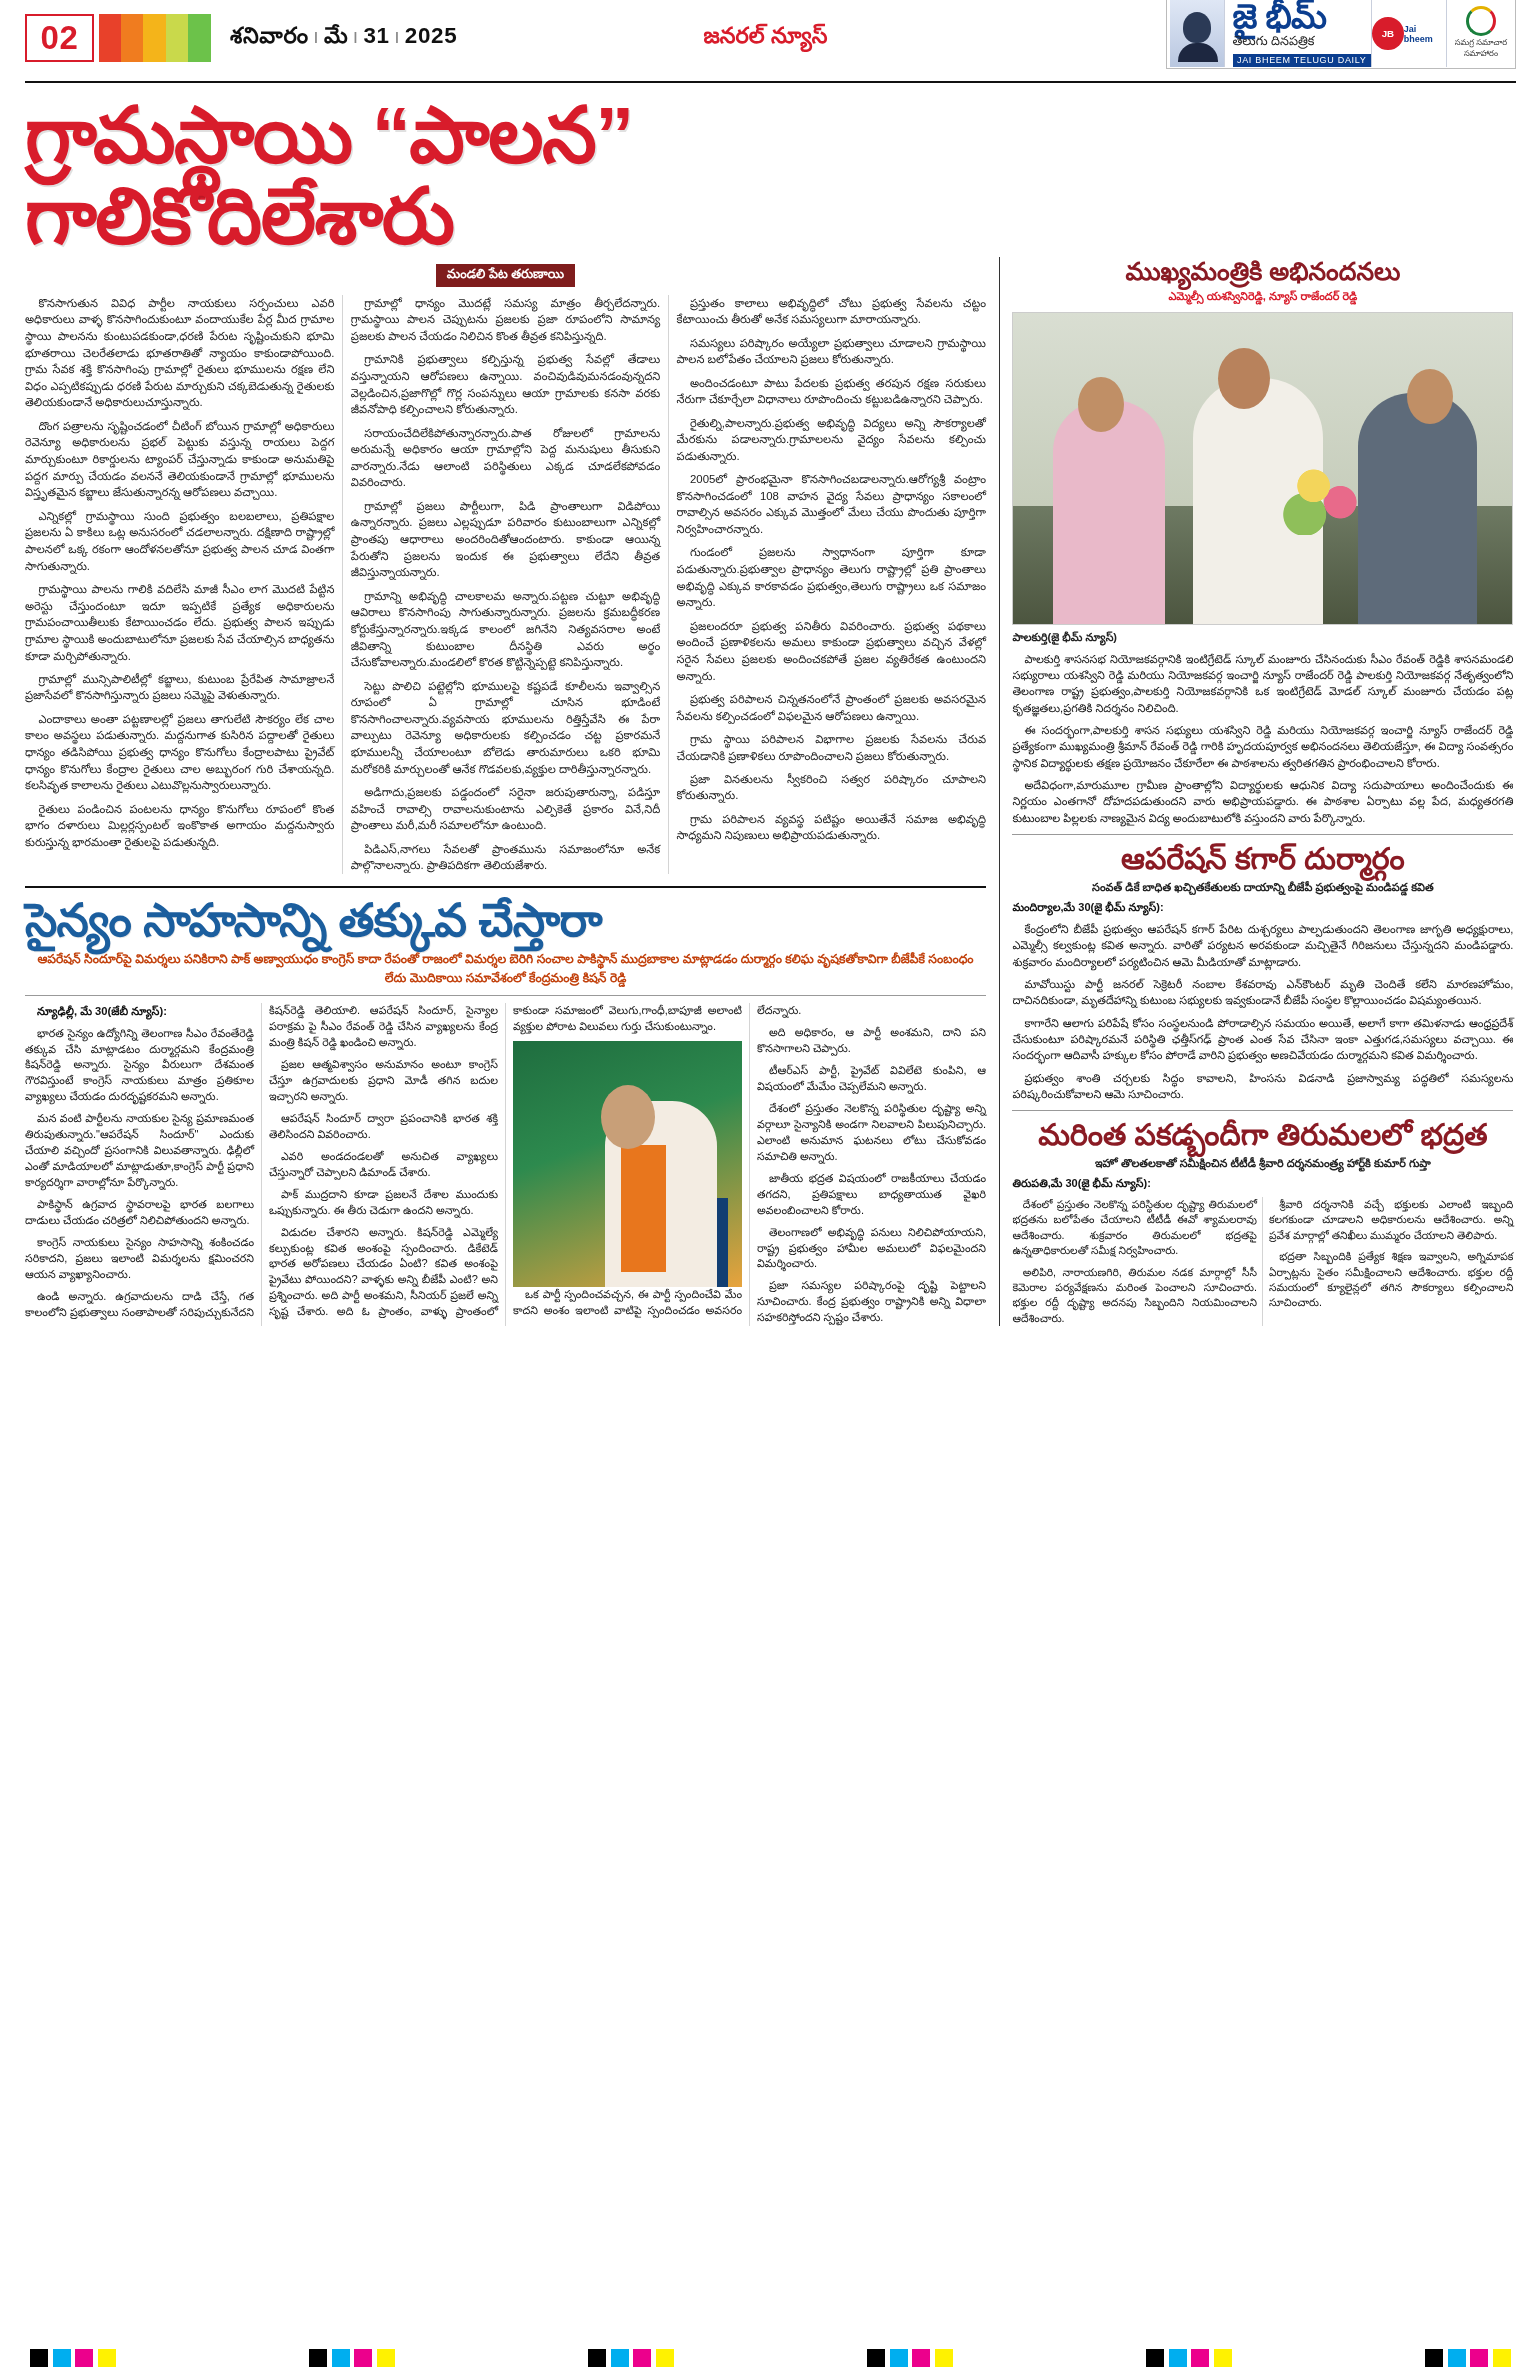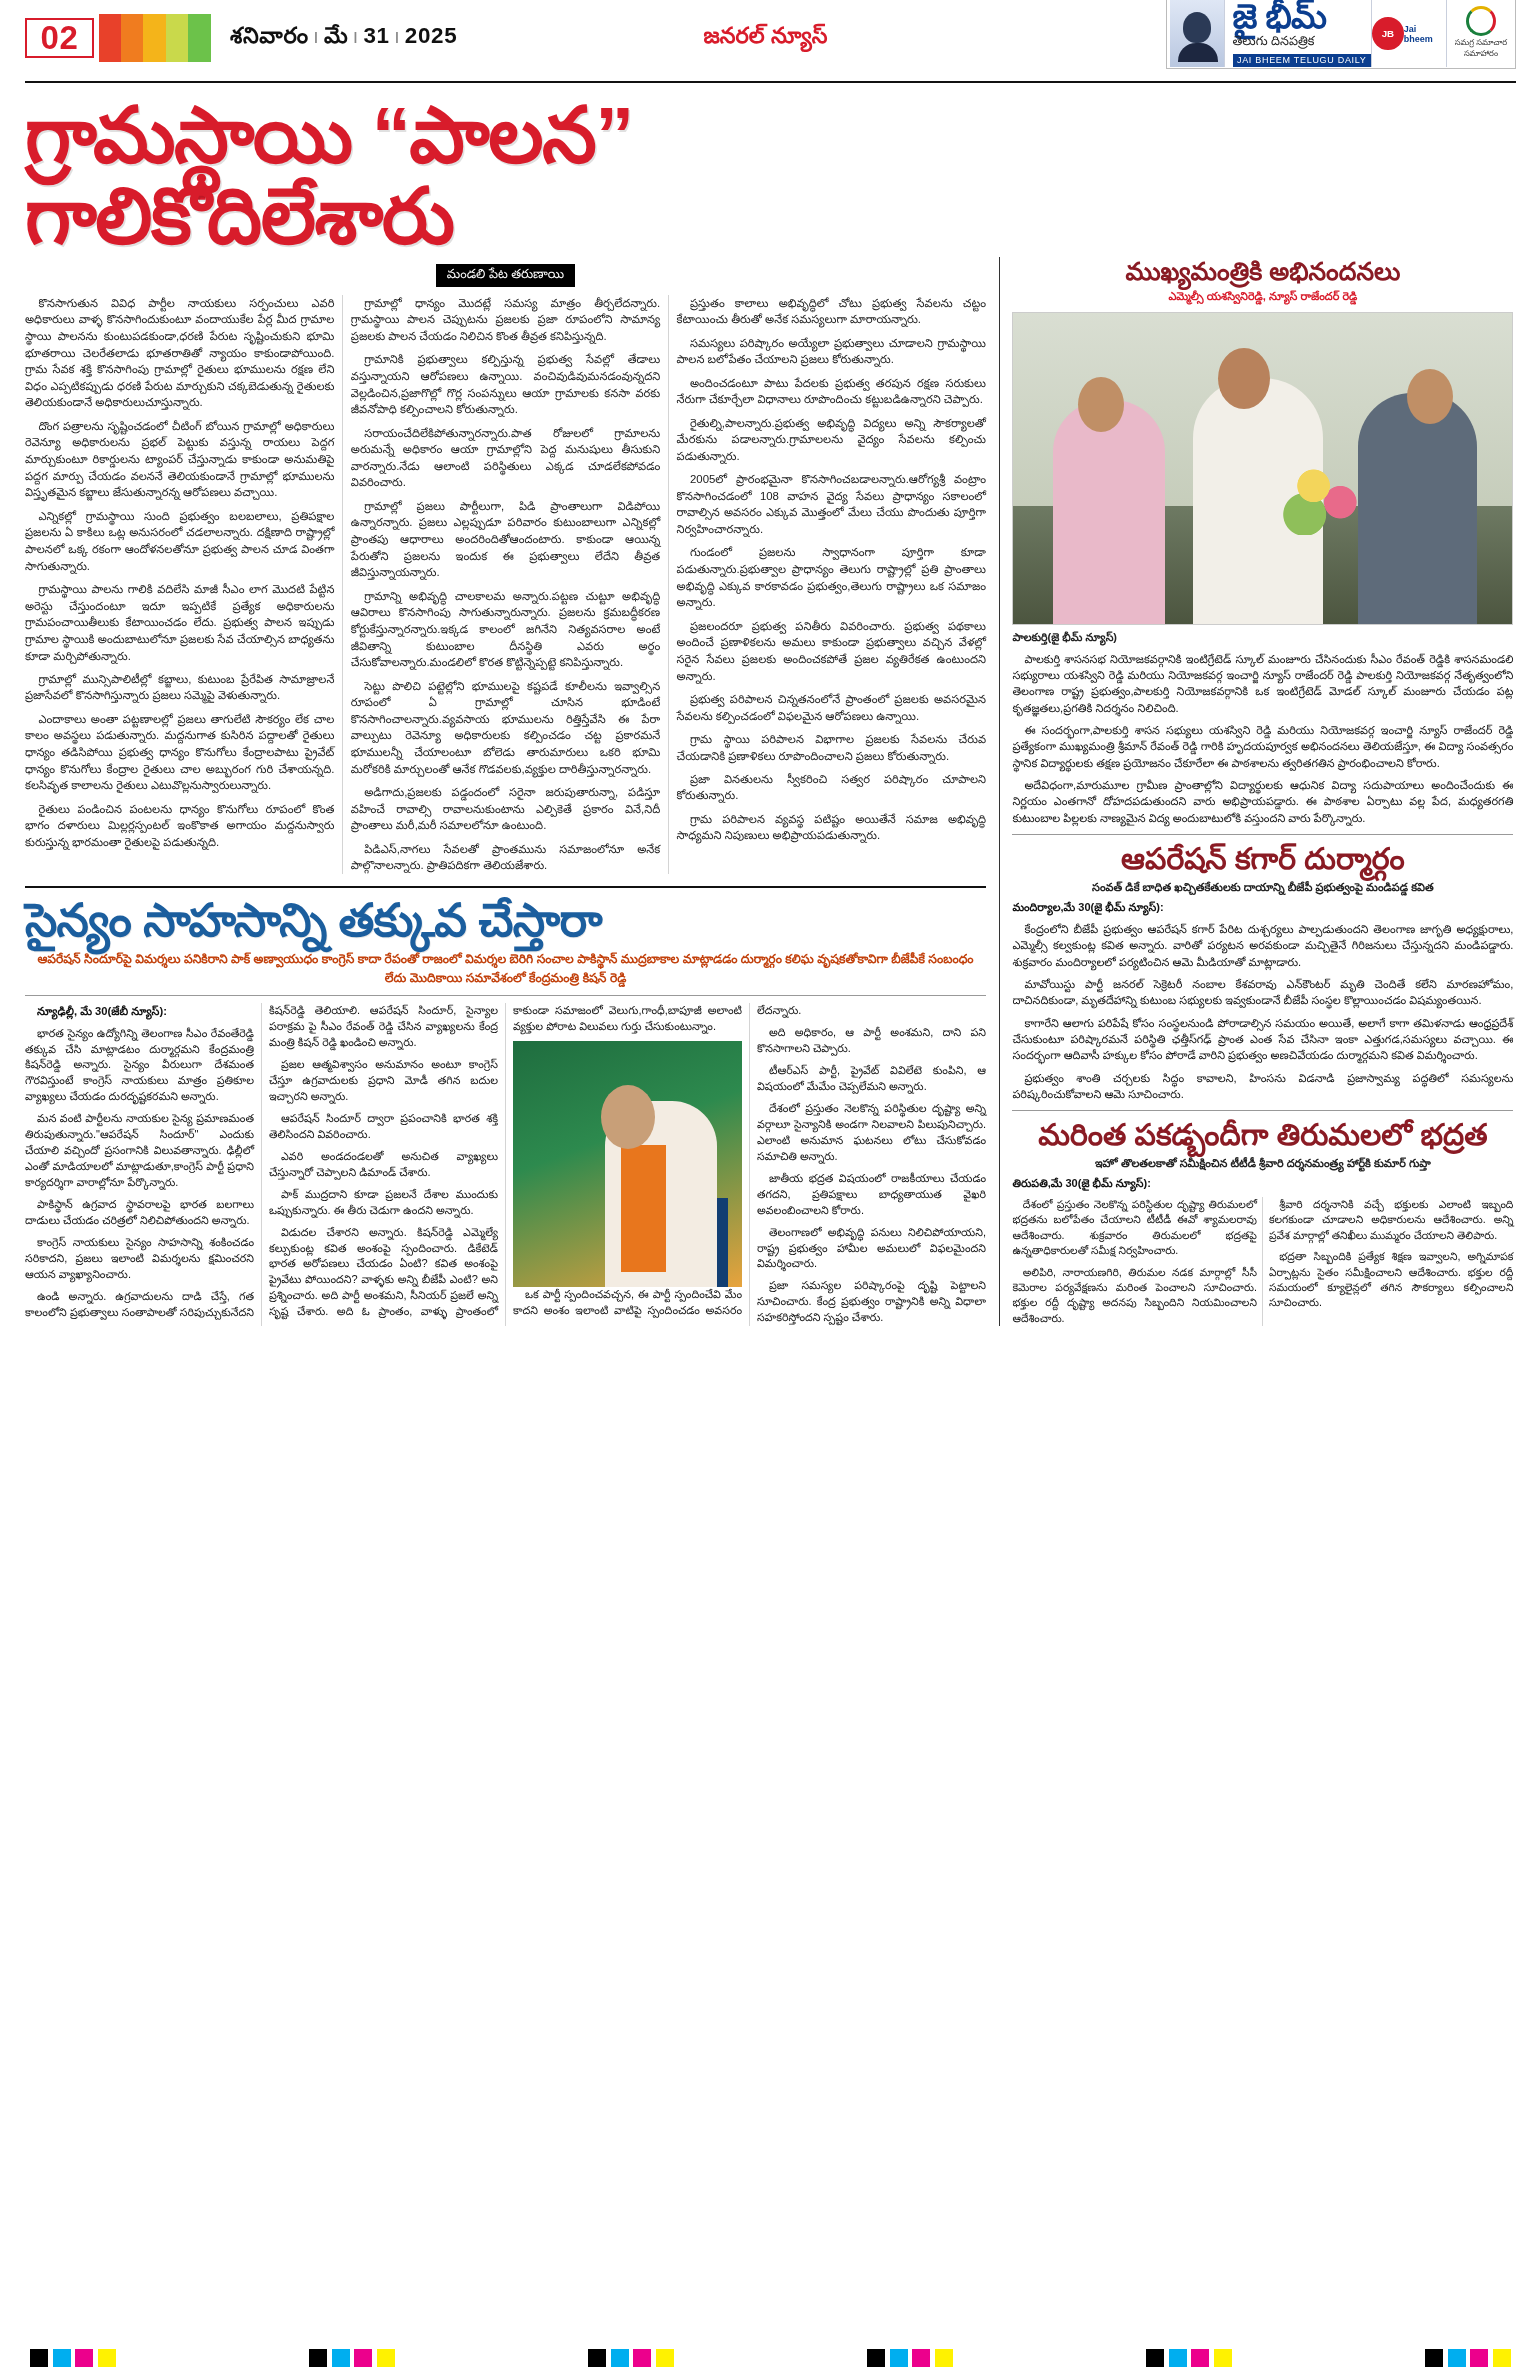--- a/index.html
+++ b/index.html
@@ -23,21 +23,21 @@
   
   .masthead {
     position: relative;
     height: 83px;
     display: flex;
     align-items: center;
     border-bottom: 2.2px solid #111;
     padding-bottom: 4.5px;
   }
   .pagenum-box {
-    width: 69px; height: 40px;
+    width: 69px; height: 48px;
     border: 2.2px solid #d81c2b;
     color: #d81c2b;
     font-size: 33px;
     font-weight: bold;
     display:flex; align-items:center; justify-content:center;
     margin-right: 4.5px;
     letter-spacing: 0.7px;
   }
   .rainbow {
     display:flex; height: 48px; width: 112px; margin-right: 19.4px;
@@ -134,27 +134,27 @@
     color: #d81c2b;
     font-weight: bold;
     line-height: 0.96;
     letter-spacing: -1.5px;
     text-shadow: 1.5px 1.5px 0 rgba(0,0,0,.12);
   }
   .headline .l1 { font-size: 78px; display:block;}
   .headline .l2 { font-size: 78px; display:block; margin-top: 6px;}
   .kicker {
     display:inline-block;
-    background: #000000;
+    background: #7f1d1d;
     color: #fff;
     font-size: 12.7px;
     padding: 3px 10.4px;
     margin-top: 10.4px;
     margin-bottom: 7.5px;
-    font-weight: normal;
+    font-weight: bold;
   }
 
   
   .story-cols {
     column-count: 3;
     column-gap: 16.4px;
     column-rule: 0.7px solid #d4d4d4;
     font-size: 11.4px;
     line-height: 1.46;
     text-align: justify;

